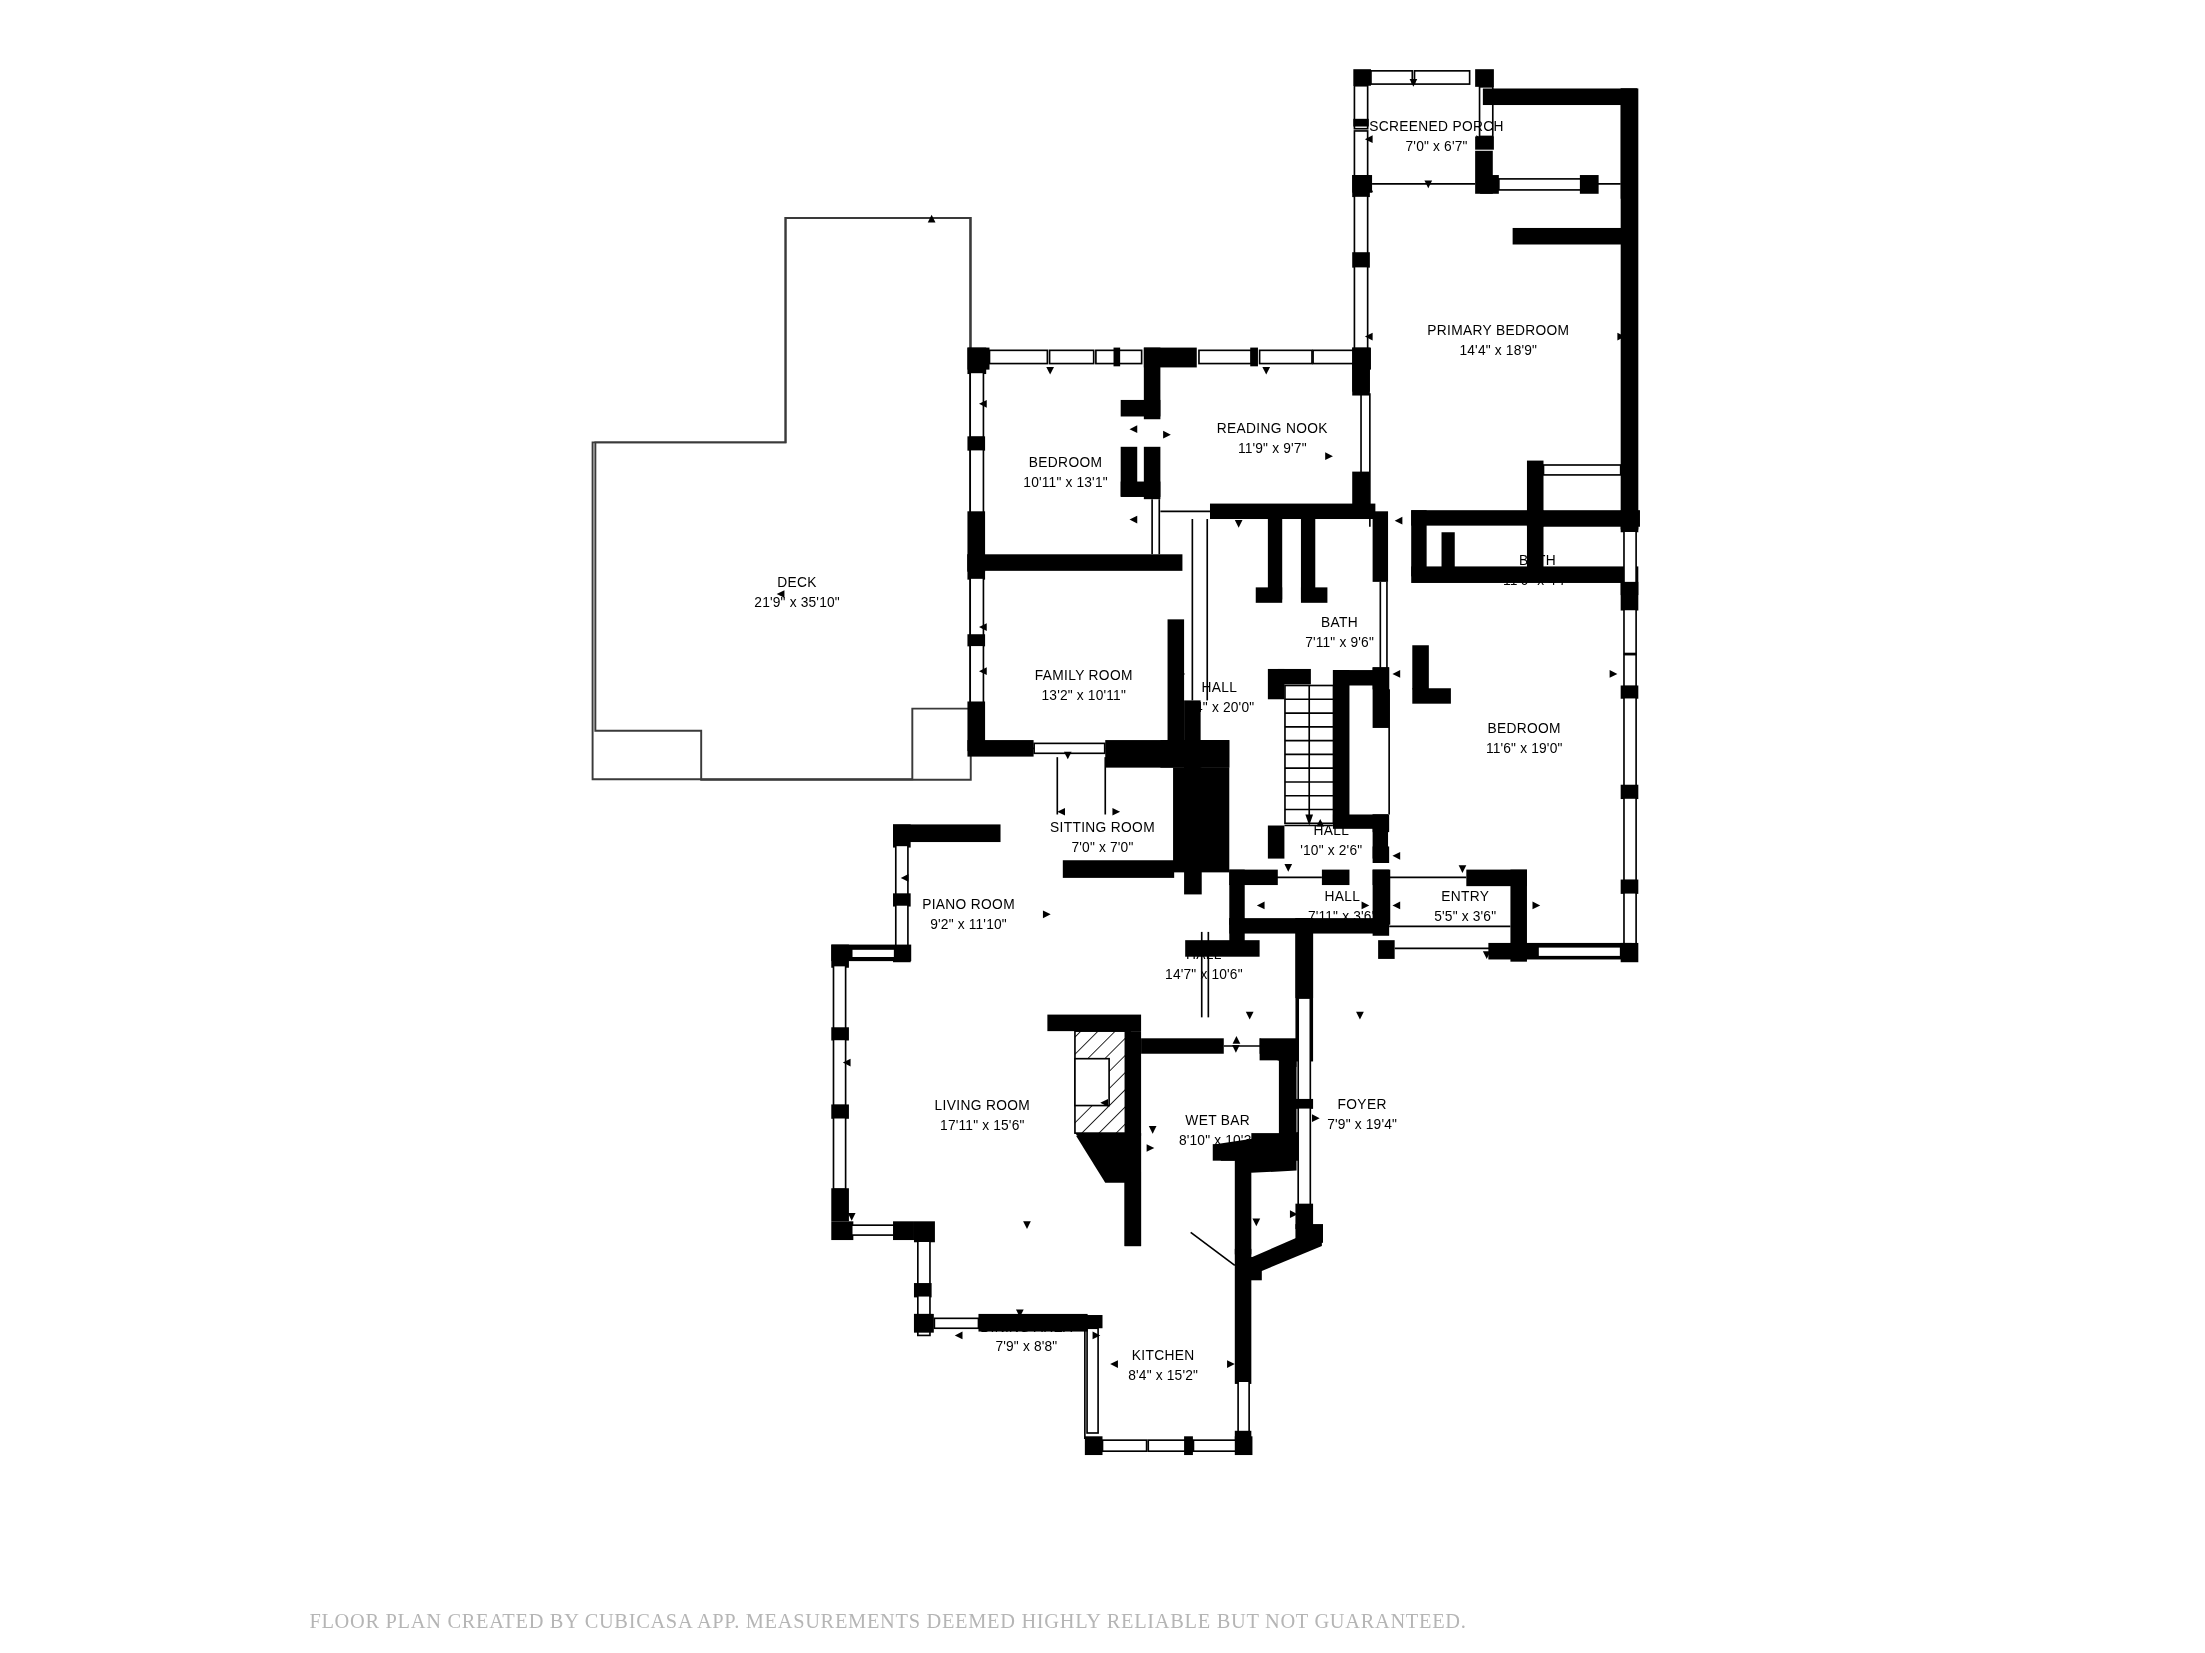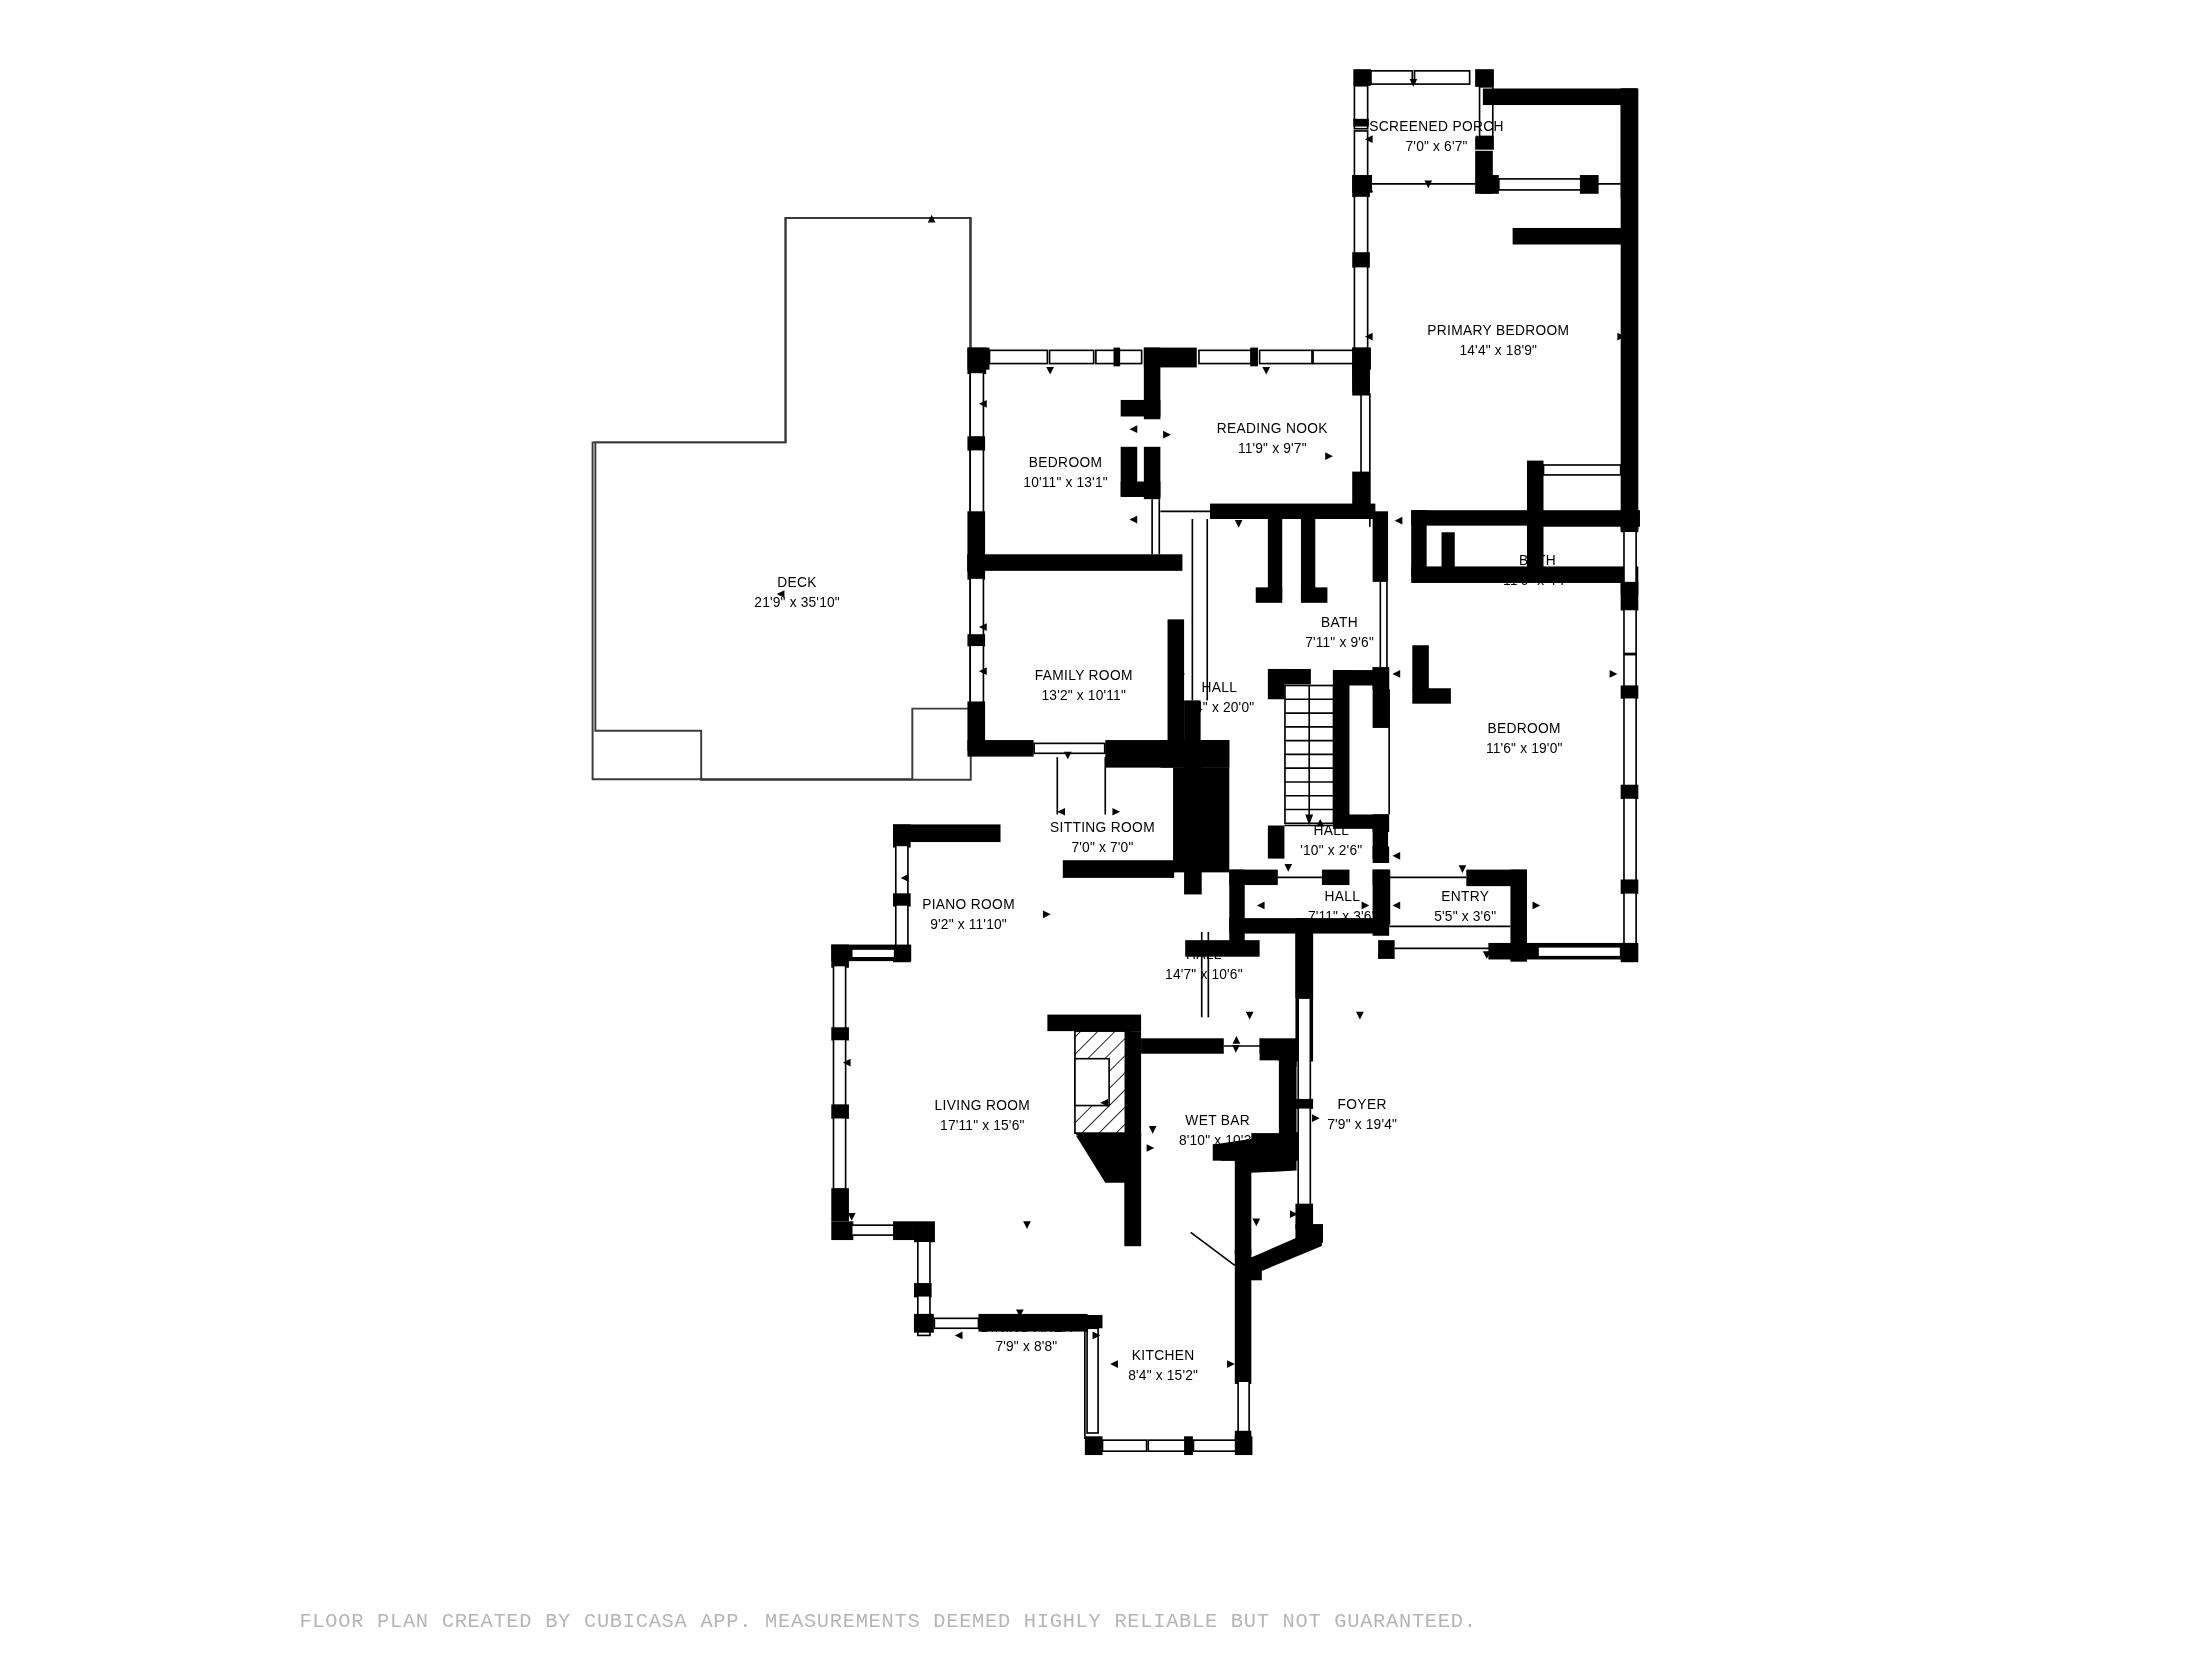--- a/index.html
+++ b/index.html
@@ -40,21 +40,21 @@
   }
   .room-name { font-size: 25px; letter-spacing: 0.6px; }
   .room-dim  { font-size: 25px; letter-spacing: 0.3px; }
 
   .footer-text {
     position: absolute;
     left: 0;
     top: 1574px;
     width: 1776px;
     text-align: center;
-    font-family: Liberation Mono, monospace;
+    font-family: Liberation Serif, serif;
     font-size: 20.4px;
     letter-spacing: 0.7px;
     color: #b5b5b5;
     white-space: nowrap;
   }
 </style>
 </head>
 <body>
 
 <div id="page">

